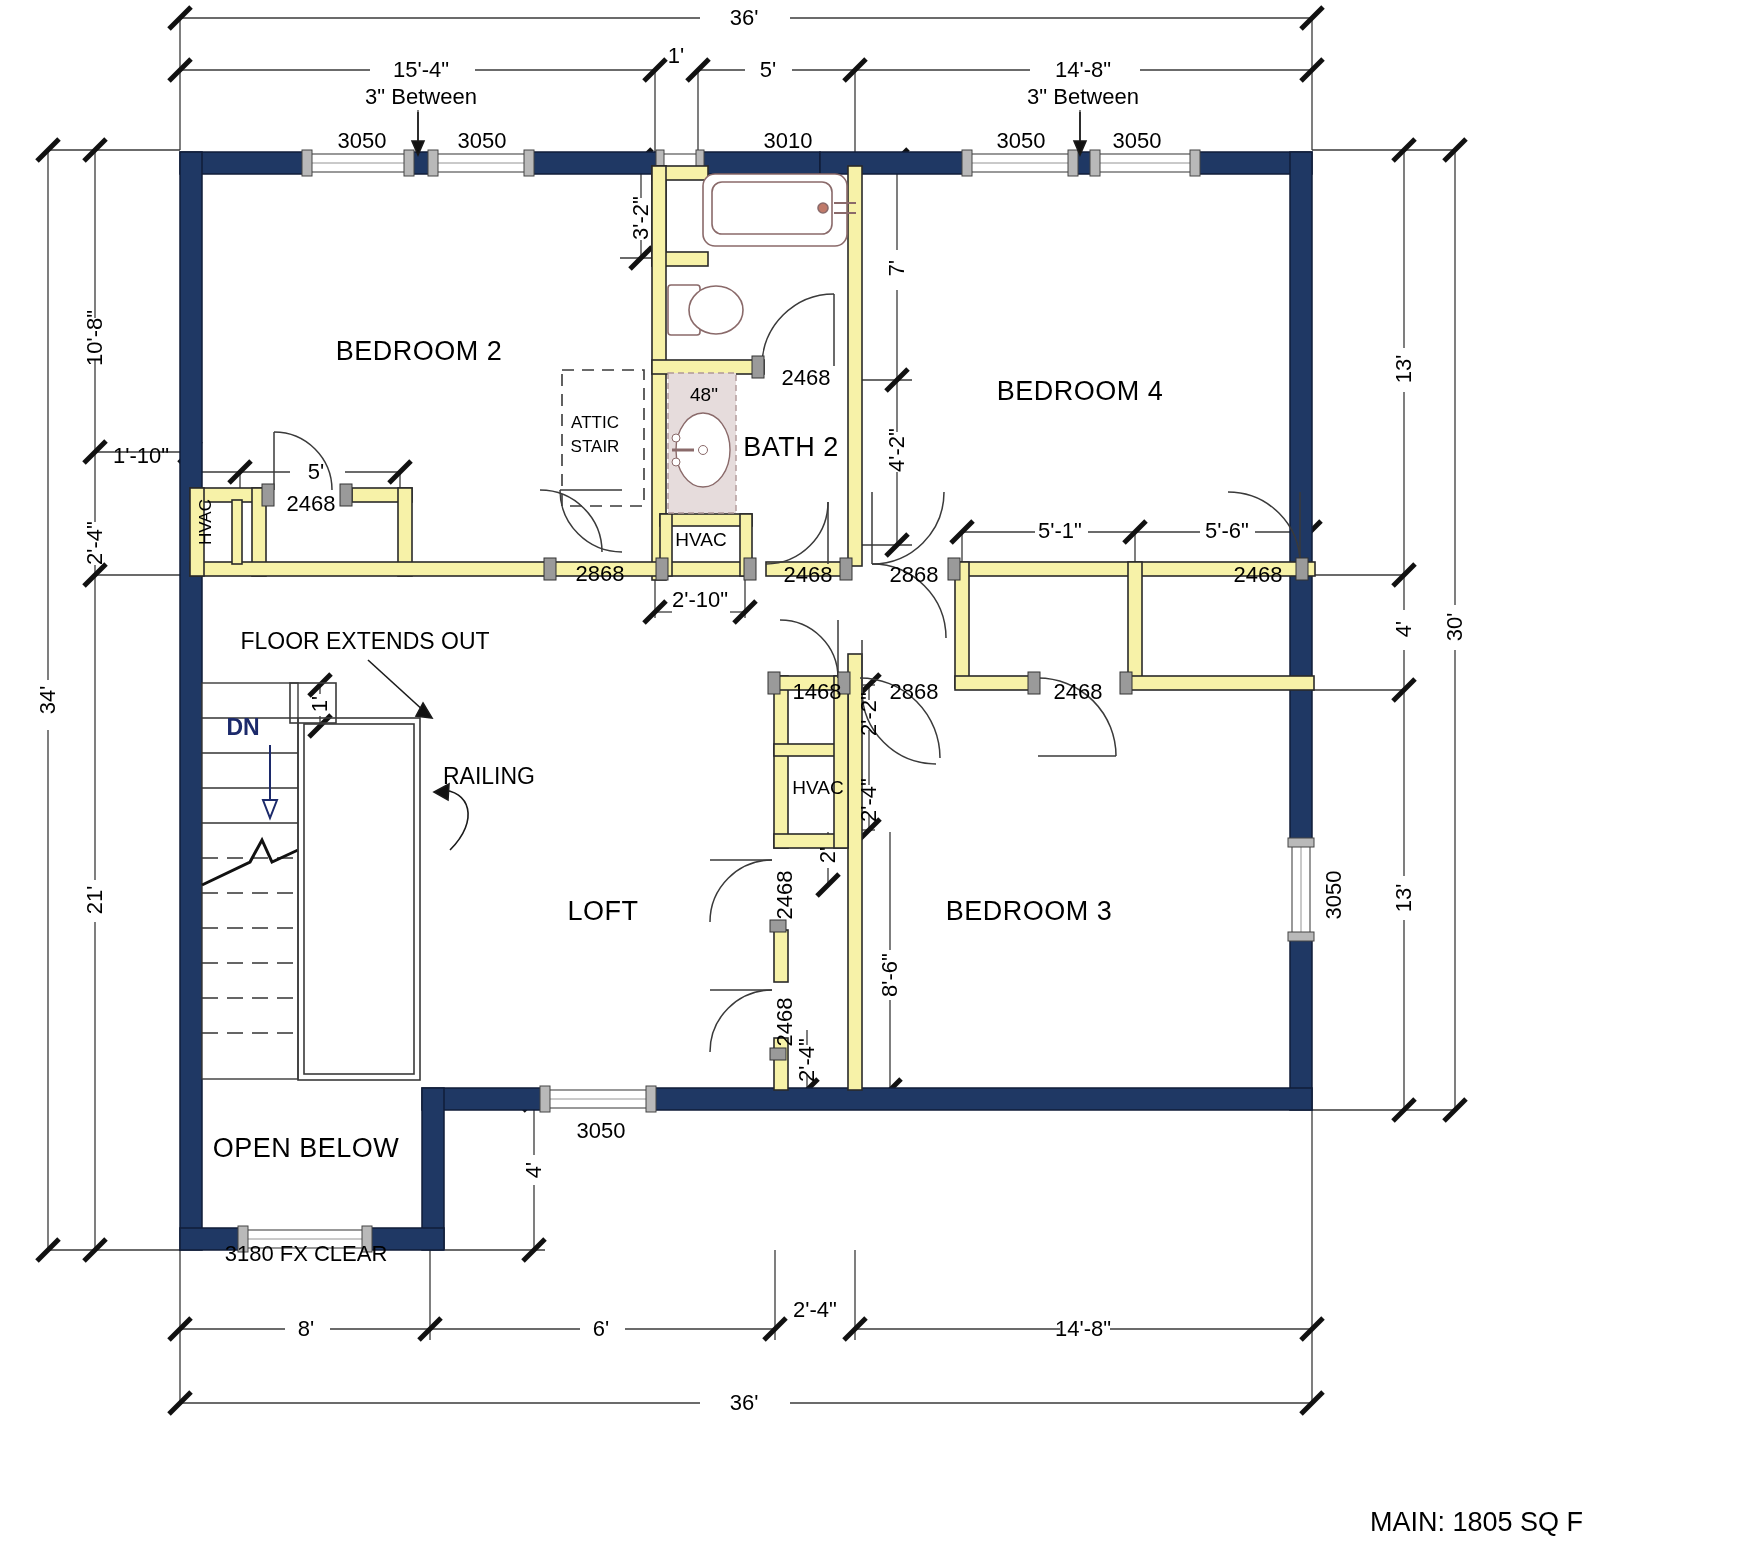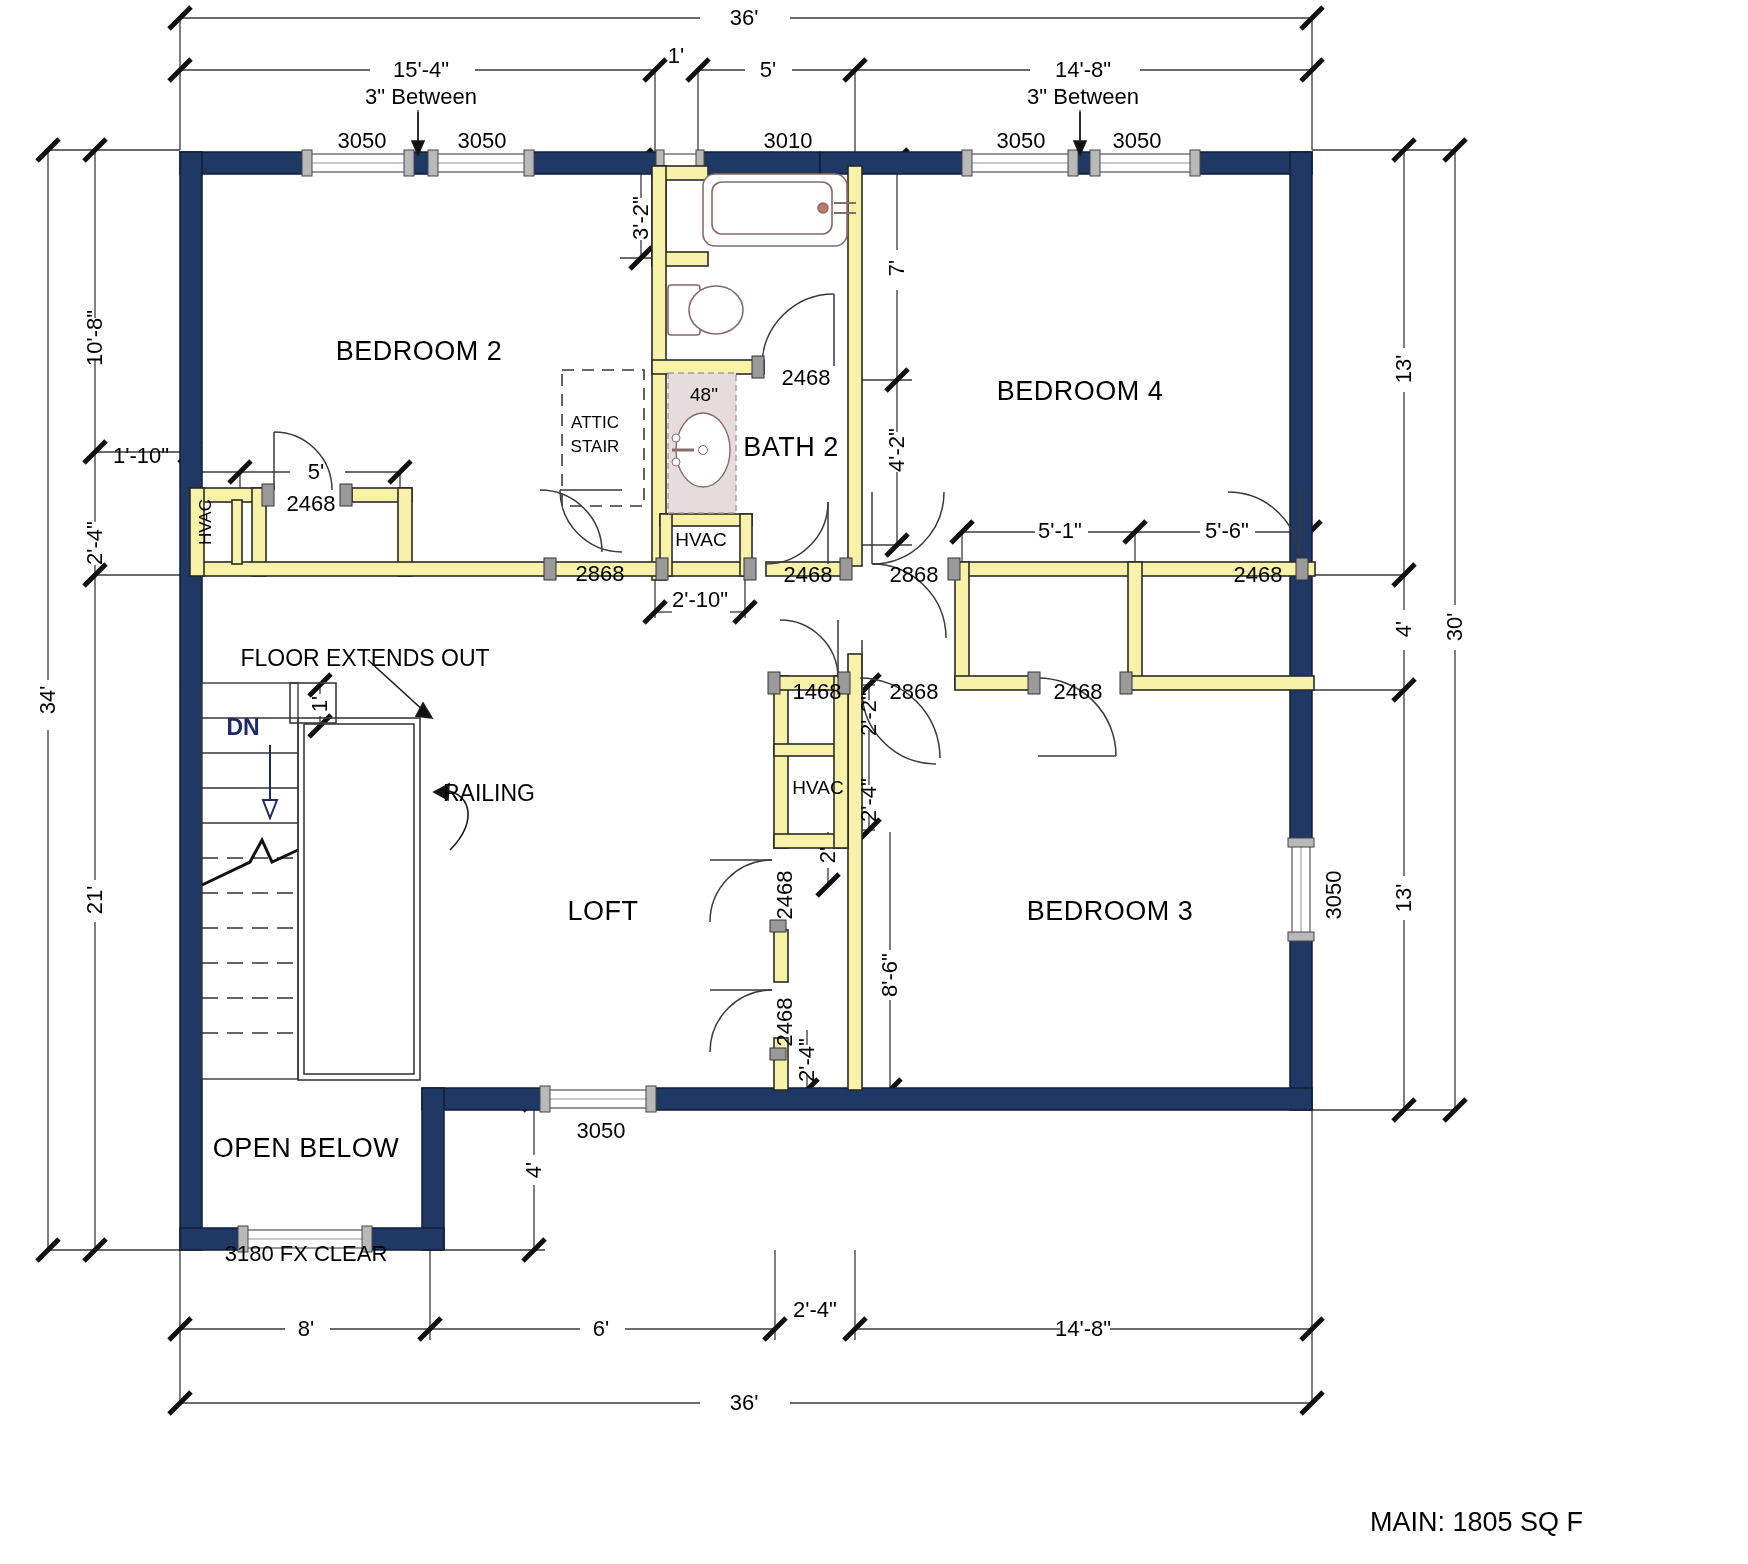--- a/index.html
+++ b/index.html
@@ -5,21 +5,21 @@
   html,body{margin:0;padding:0;background:#ffffff;}
   body{width:1748px;height:1564px;position:relative;overflow:hidden;
        font-family:"Liberation Sans","DejaVu Sans",sans-serif;color:#000;}
   #plan{position:absolute;left:0;top:0;width:1748px;height:1564px;}
   .lbl{position:absolute;white-space:nowrap;font-family:"Liberation Sans","DejaVu Sans",sans-serif;
        color:#000;line-height:1;}
   .room{font-size:27px;letter-spacing:.5px;}
   .dim{font-size:22px;}
   .dimsm{font-size:19px;}
   .win{font-size:22px;}
-  .note{font-size:23px;margin-top:17px;}
+  .note{font-size:23px;}
   .tiny{font-size:17px;}
   .dn{font-size:23px;color:#1c2a6b;font-weight:bold;}
   .rot90{transform:translate(-50%,-50%) rotate(-90deg);transform-origin:center center;}
   .ctr{transform:translate(-50%,-50%);}
   .sq{font-size:27px;}
 </style>
 </head>
 <body>
 
 <svg id="plan" viewBox="0 0 1748 1564">
@@ -418,21 +418,21 @@
       <polygon points="449,784 434,792 448,800" fill="#111"></polygon>
     <path d="M 418 112 L 418 150"></path>
       <polygon points="412,141 424,141 418,155" fill="#111"></polygon>
     <path d="M 1080 112 L 1080 150"></path>
       <polygon points="1074,141 1086,141 1080,155" fill="#111"></polygon>
   </g>
 </svg>
 
 <div class="lbl room ctr" style="left:419px;top:351px">BEDROOM 2</div>
 <div class="lbl room ctr" style="left:1080px;top:391px">BEDROOM 4</div>
-<div class="lbl room ctr" style="left:1110px;top:911px">BEDROOM 3</div>
+<div class="lbl room ctr" style="left:1029px;top:911px">BEDROOM 3</div>
 <div class="lbl room ctr" style="left:791px;top:447px">BATH 2</div>
 <div class="lbl room ctr" style="left:603px;top:911px">LOFT</div>
 <div class="lbl room ctr" style="left:306px;top:1148px">OPEN BELOW</div>
 
 <div class="lbl tiny ctr" style="left:595px;top:422px">ATTIC</div>
 <div class="lbl tiny ctr" style="left:595px;top:446px">STAIR</div>
 <div class="lbl note ctr" style="left:365px;top:641px">FLOOR EXTENDS OUT</div>
 <div class="lbl note ctr" style="left:489px;top:776px">RAILING</div>
 <div class="lbl dn ctr" style="left:243px;top:727px">DN</div>
 <div class="lbl tiny rot90" style="left:205px;top:522px">HVAC</div>

